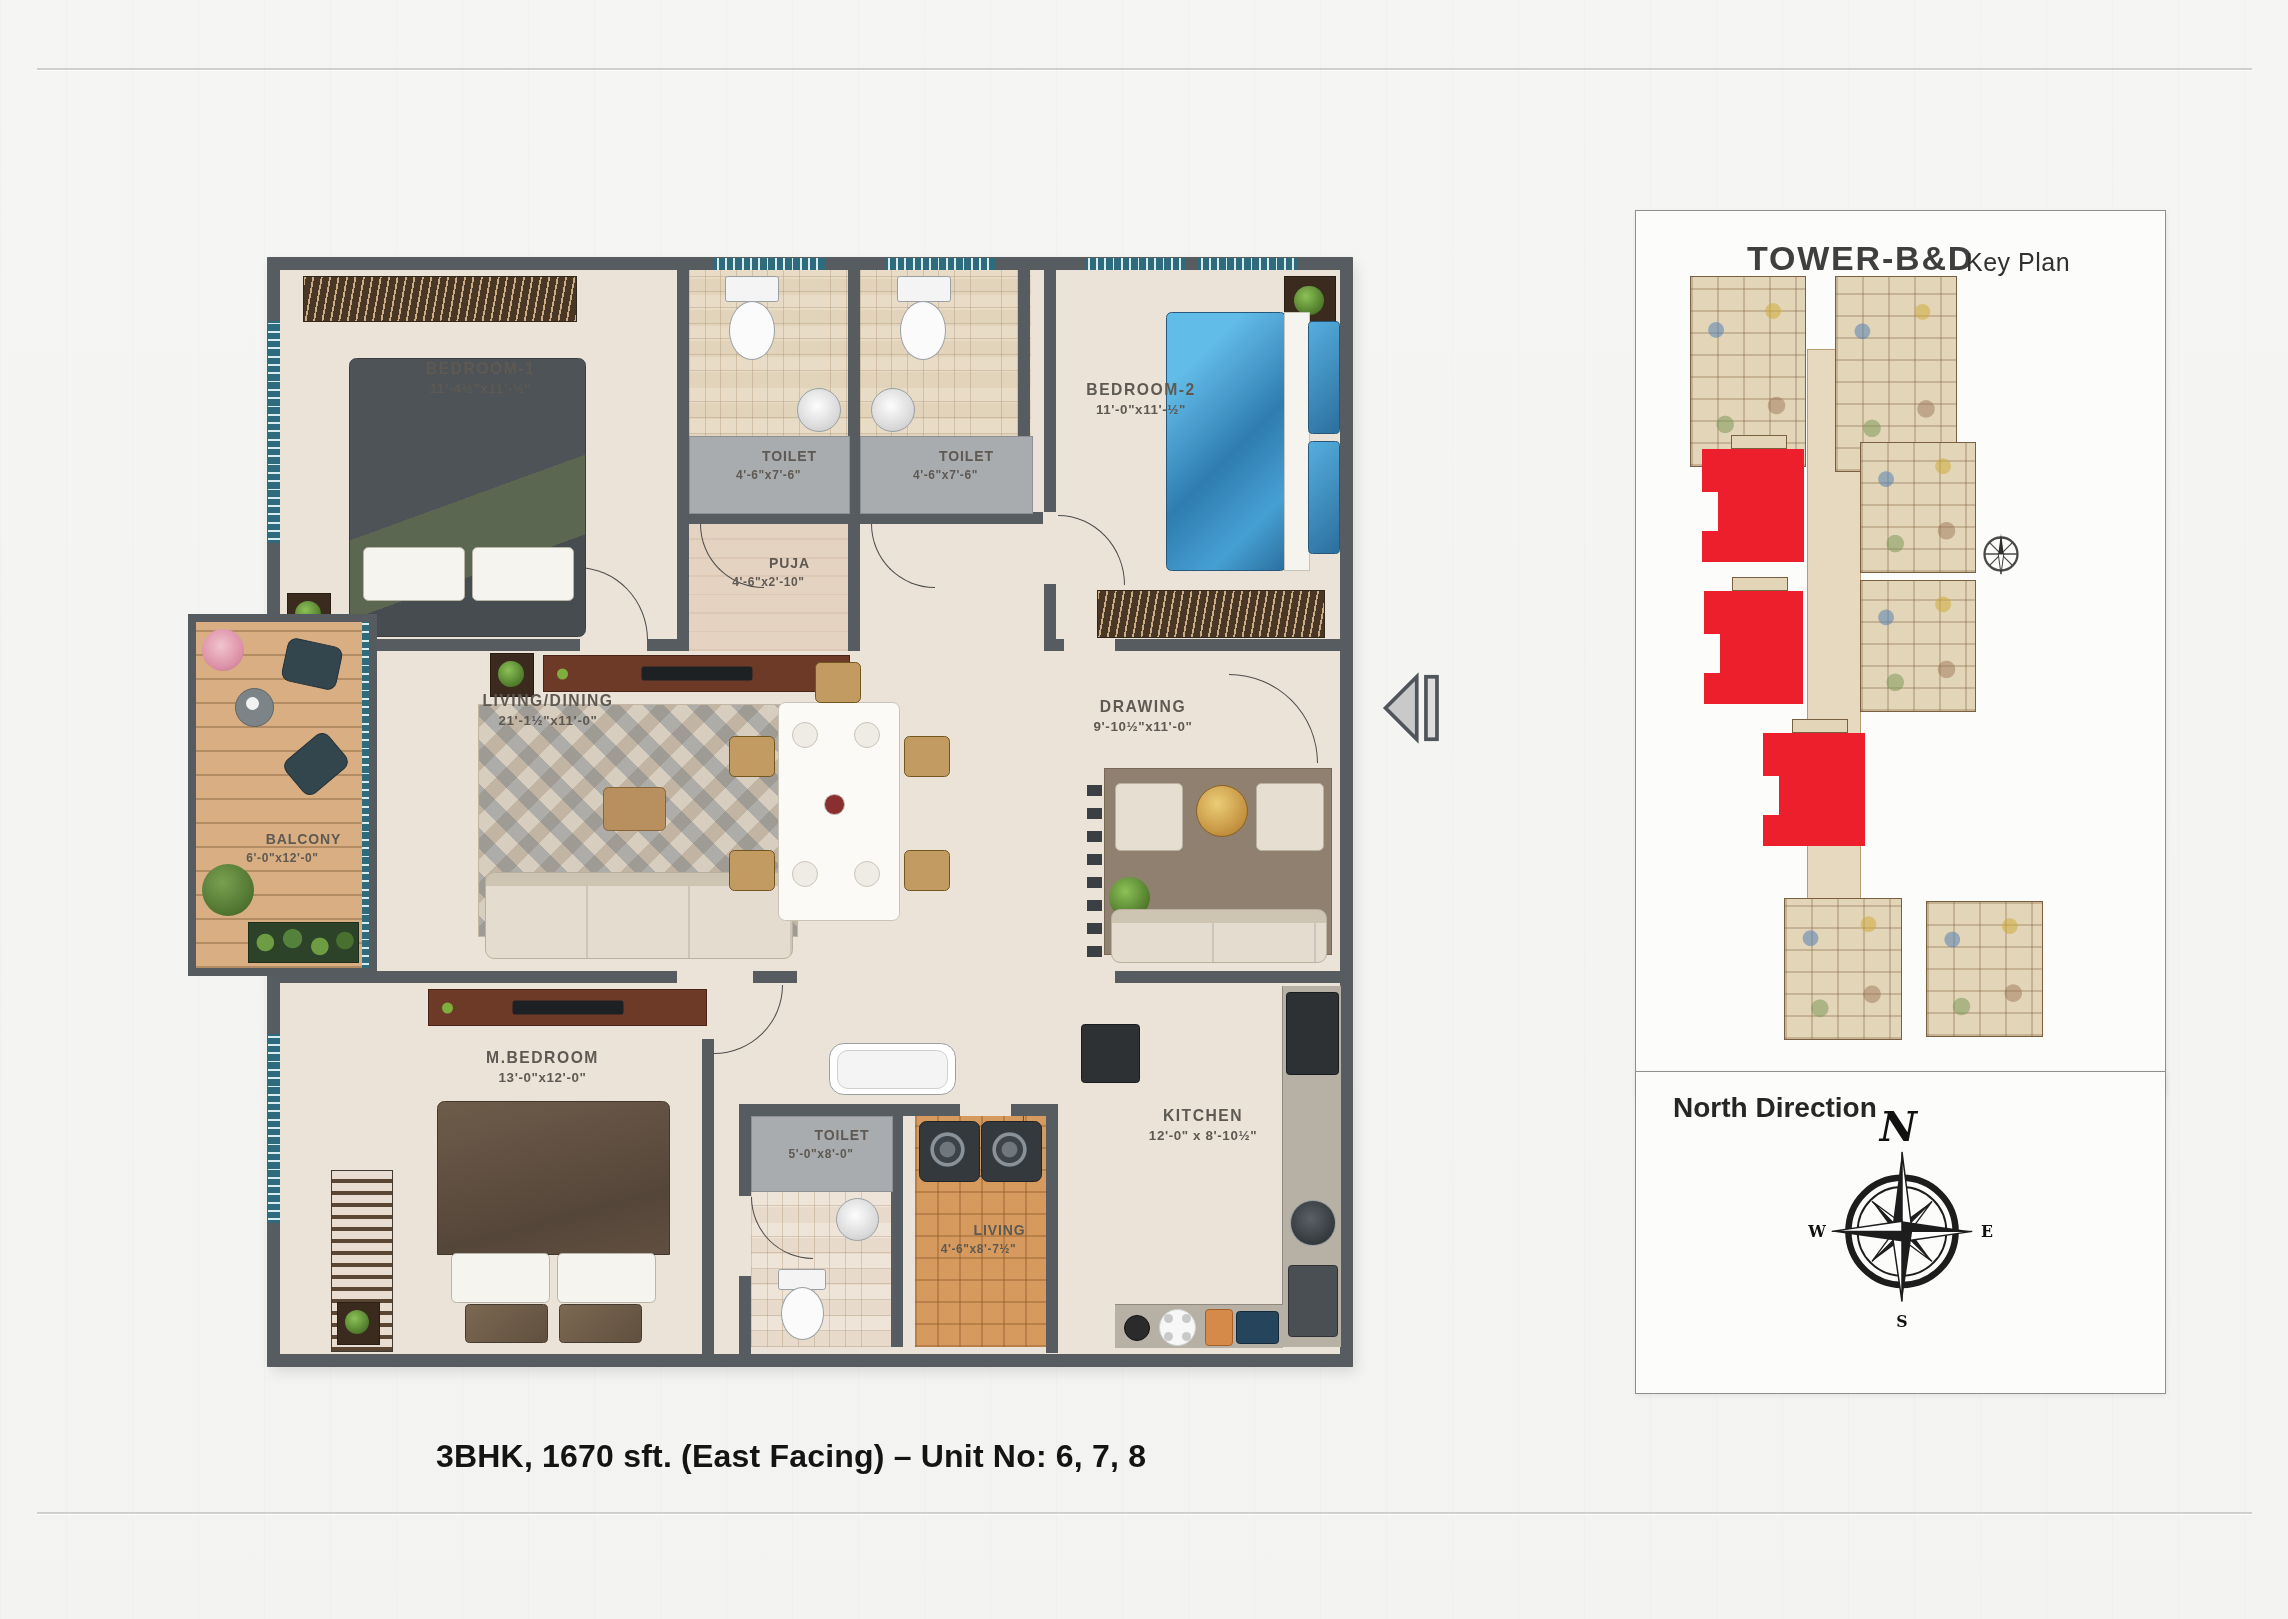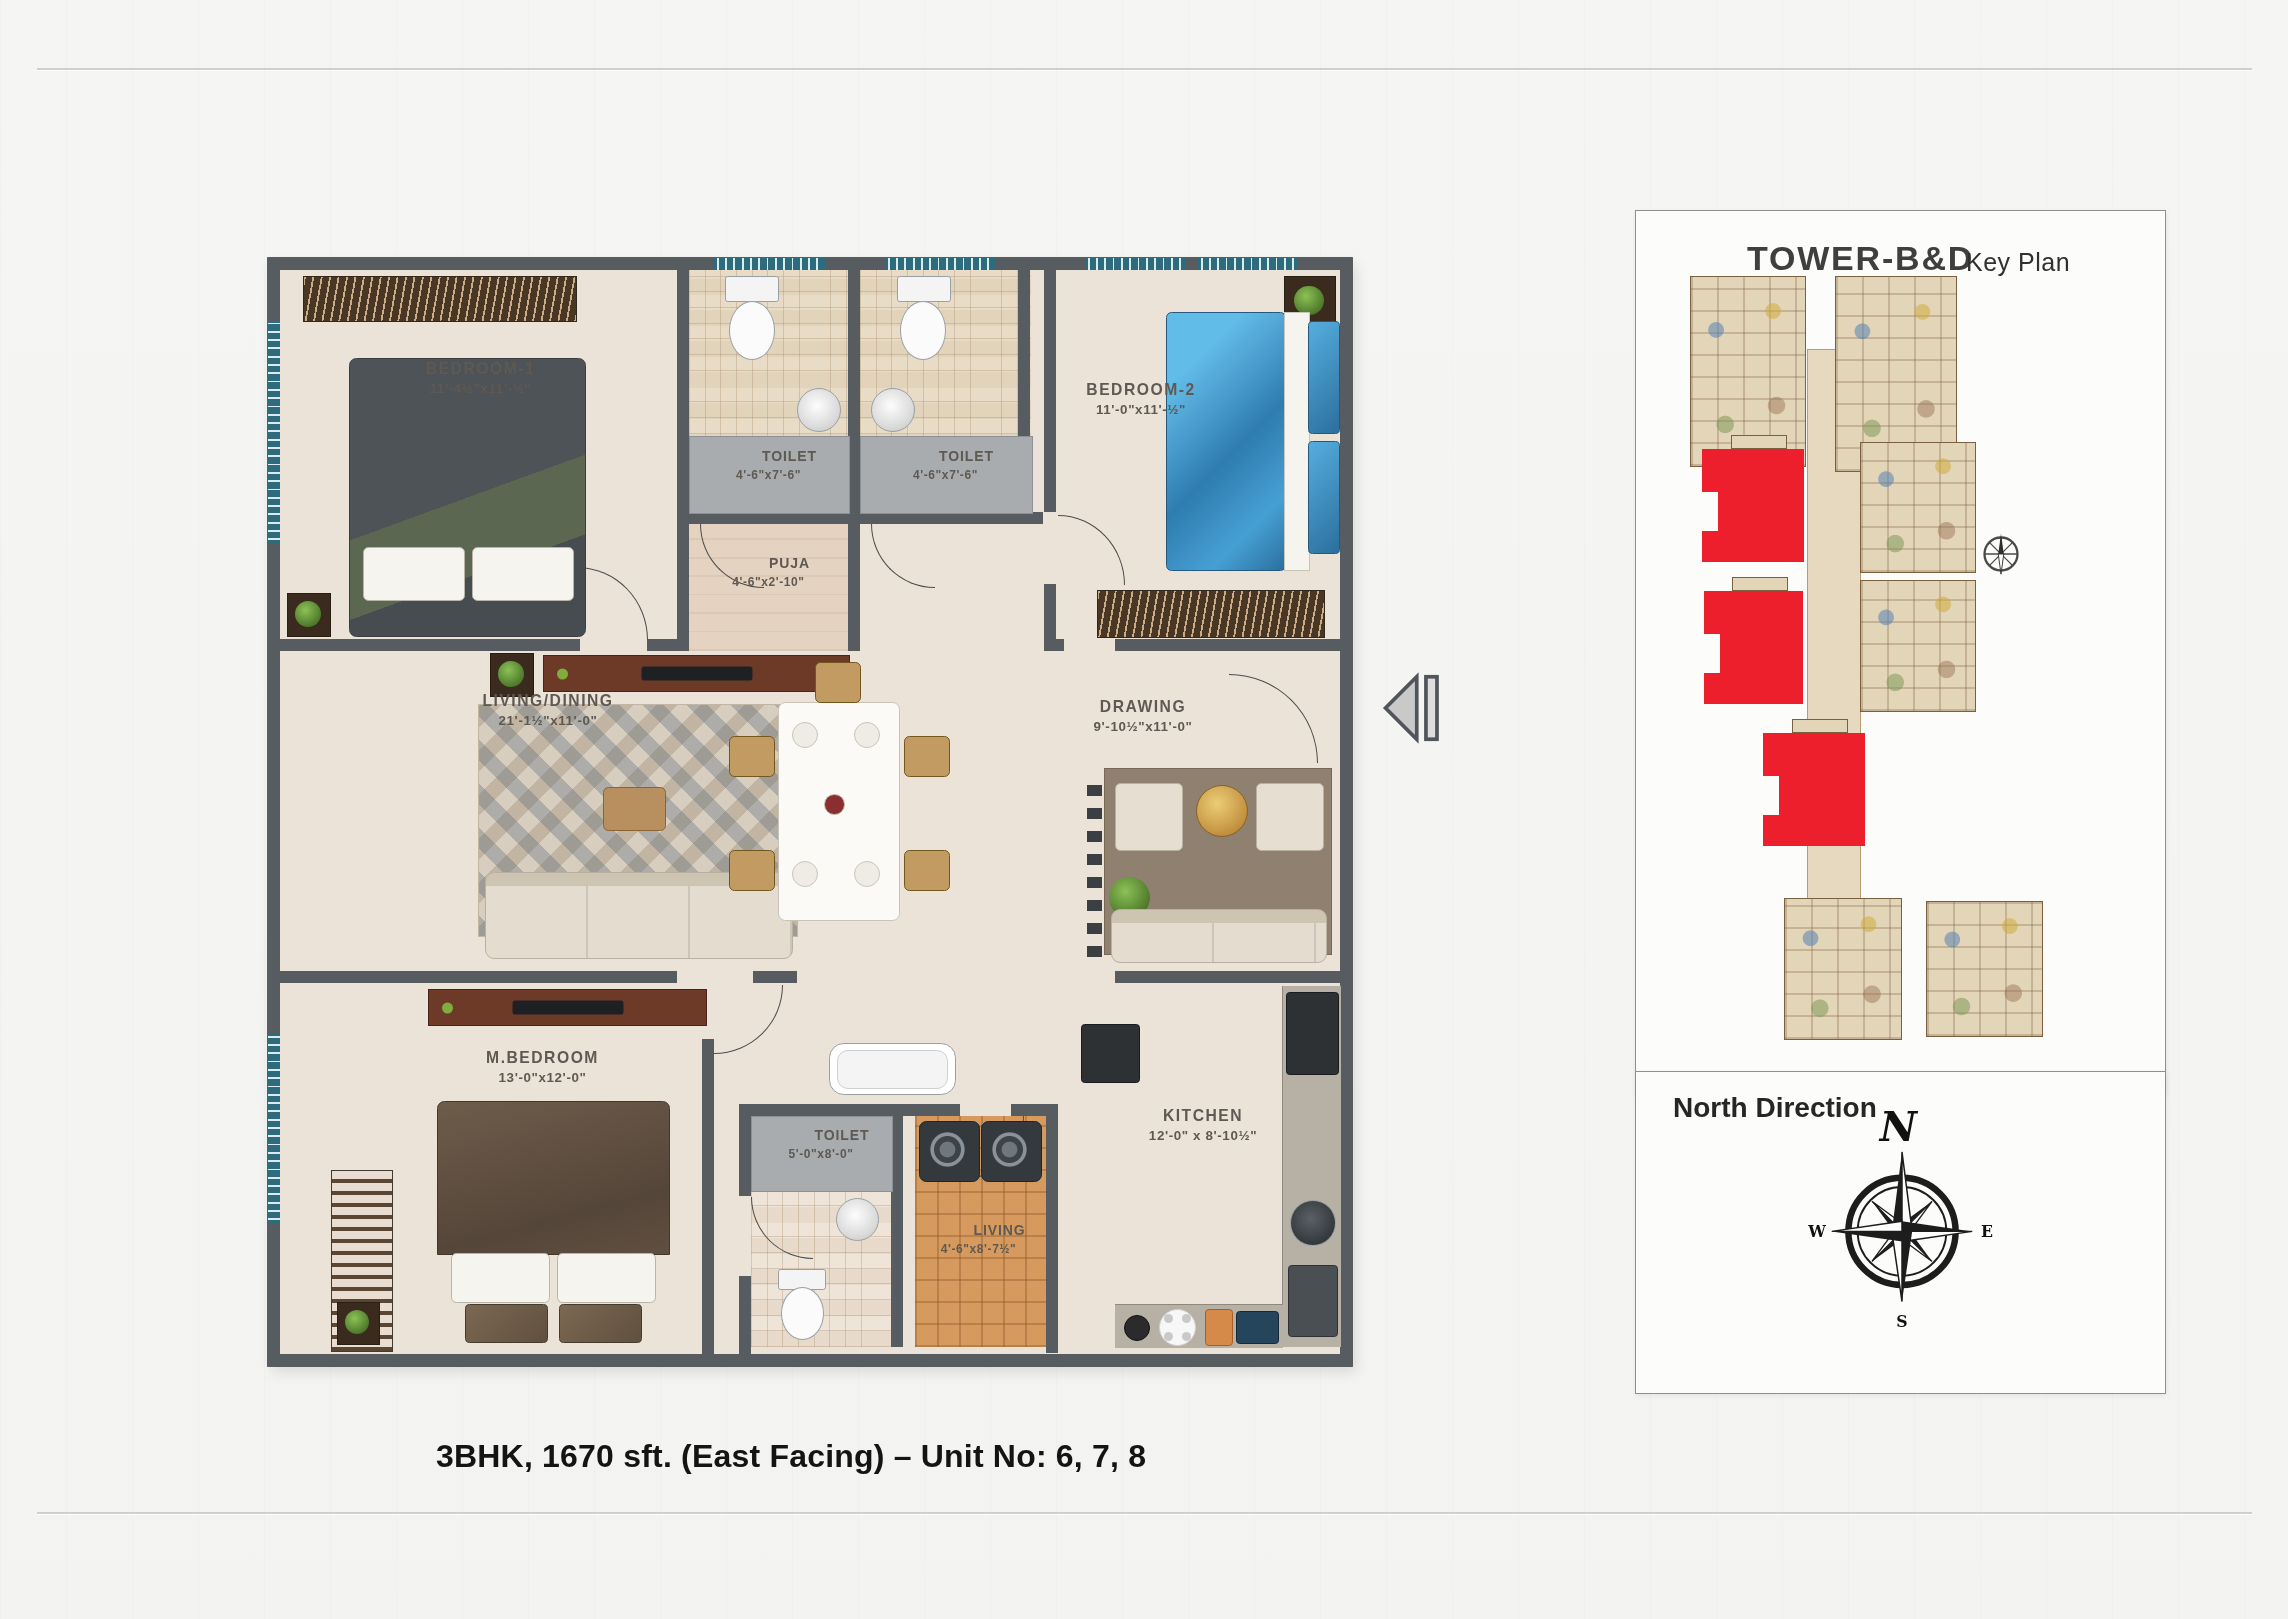--- a/index.html
+++ b/index.html
@@ -275,20 +275,35 @@
     <div class="burner" style="left:879px;top:1039px;width:35px;height:35px;">
         <b style="left:3.7px;top:3.7px;"></b>
         <b style="right:3.7px;top:3.7px;"></b>
         <b style="left:3.7px;bottom:3.7px;"></b>
         <b style="right:3.7px;bottom:3.7px;"></b>
       </div>
     <div class="burner" style="left:844px;top:1045px;width:24px;height:24px;background:#2b2b2b;border-color:#111;"></div>
     <div style="position:absolute;left:925px;top:1039px;width:26px;height:35px;background:#d58a4a;border:1.8px solid #a85f26;border-radius:3.7px;"></div>
     <div style="position:absolute;left:956px;top:1041px;width:41px;height:31px;background:#25455c;border:1.8px solid #14293a;border-radius:3.7px;"></div>
 
+    <div class="balcony" style="left:-92px;top:344px;width:189px;height:362px;">
+      <div class="flower" style="left:5.5px;top:7.4px;width:42px;height:42px;"></div>
+      <div class="bchair" style="left:88px;top:20px;width:54px;height:42px;transform:rotate(12deg);"></div>
+      <div class="bchair" style="left:92px;top:120px;width:54px;height:42px;transform:rotate(-40deg);"></div>
+      <div class="btable" style="left:39px;top:66px;width:37px;height:37px;">
+          <i></i>
+        </div>
+      <div class="tree" style="left:5.5px;top:242px;width:52px;height:52px;"></div>
+      <div class="planter" style="left:52px;bottom:5.5px;width:109px;height:39px;"></div>
+      <div class="winv" style="right:0;top:0;width:7.4px;height:100%;"></div>
+      <div class="rlabel small" style="left:0;right:0;top:208px;">
+        <span class="rname">BALCONY</span>
+        <span class="rdim">6'-0"x12'-0"</span>
+      </div>
+    </div>
 
     <div class="rlabel" style="left:85px;top:88px;width:231px;">
       <span class="rname">BEDROOM-1</span>
       <span class="rdim">11'-4½"x11'-½"</span>
     </div>
     <div class="rlabel small" style="left:409px;top:177px;width:159px;">
       <span class="rname">TOILET</span>
       <span class="rdim">4'-6"x7'-6"</span>
     </div>
     <div class="rlabel small" style="left:580px;top:177px;width:171px;">

